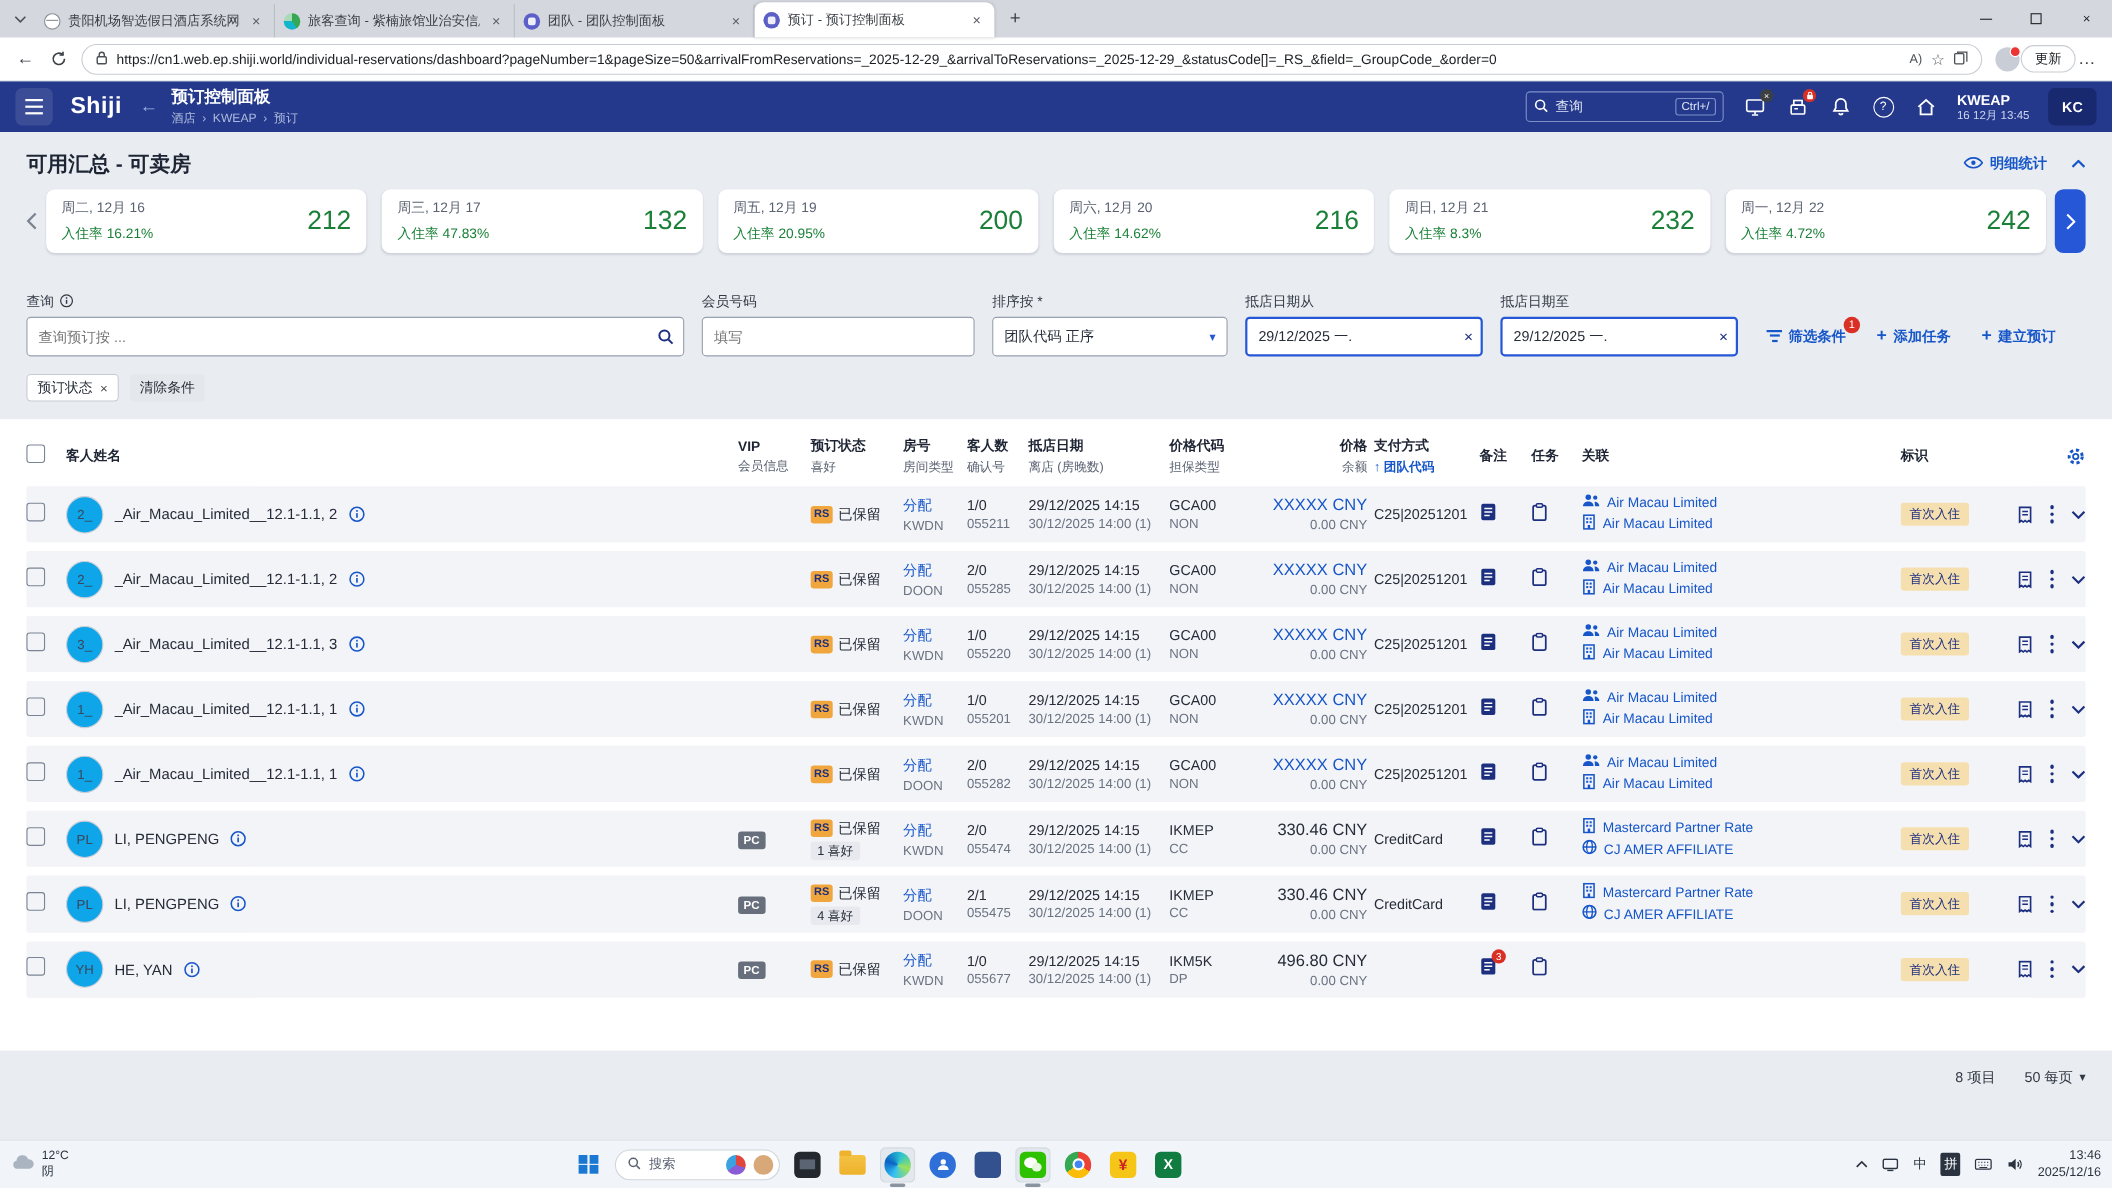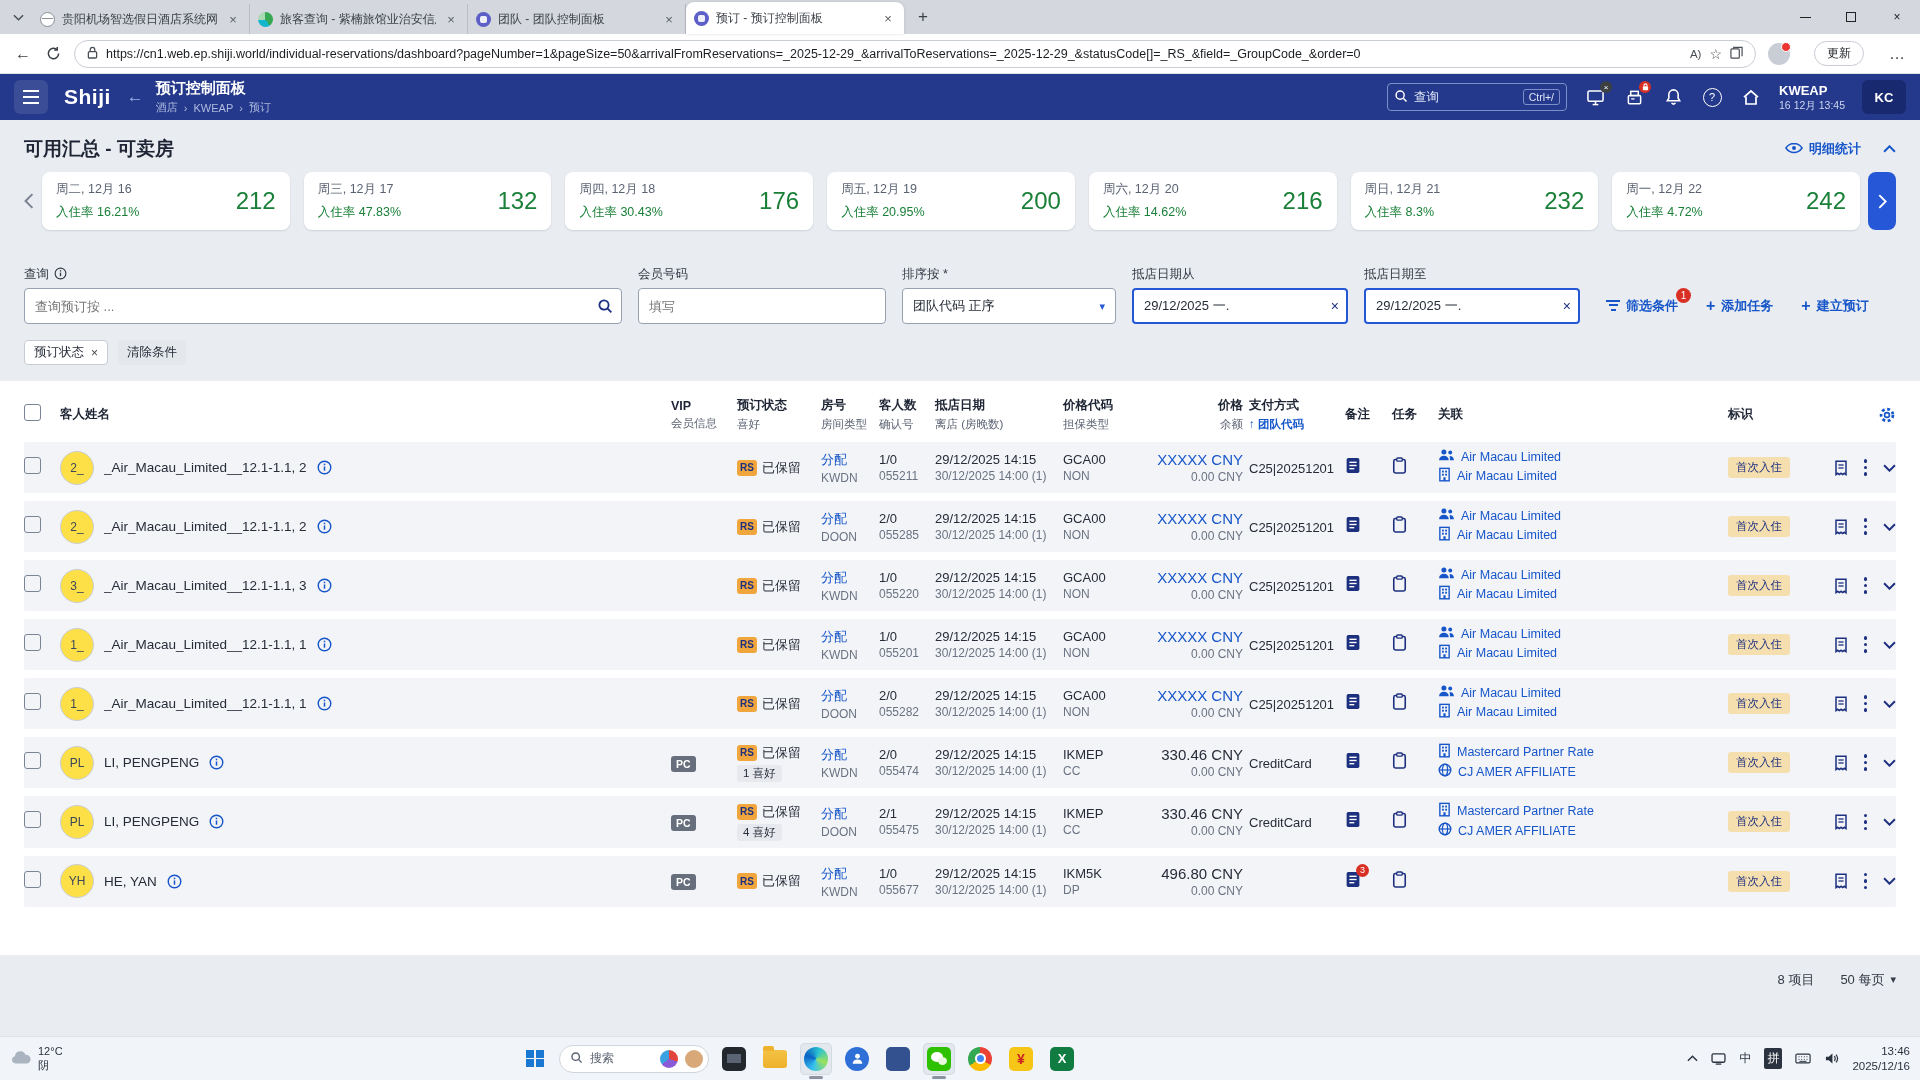--- a/index.html
+++ b/index.html
@@ -23,21 +23,21 @@
   .wincontrols{position:absolute;right:0;top:0;height:34px;display:flex}
   .wc{width:46px;height:100%;display:flex;align-items:center;justify-content:center;color:#222;font-size:12px;cursor:pointer}
   .wc .sq{width:10px;height:10px;border:1px solid #222}
   .wc .mini{width:11px;border-top:1px solid #222}
 
   .toolbar{height:40px;background:#fff;display:flex;align-items:center;gap:12px;padding:0 14px;border-bottom:1px solid #dde1e6}
   .nav-ic{width:18px;height:18px;color:#3a3f45;font-size:16px;display:flex;align-items:center;justify-content:center;cursor:pointer}
   .addr{flex:1;height:28px;border:1px solid #c8cdd4;border-radius:14px;display:flex;align-items:center;padding:0 12px;gap:8px;color:#1b1e22;font-size:12.5px;overflow:hidden}
   .addr .url{flex:1;white-space:nowrap;overflow:hidden}
   .addr .mini-ic{color:#4a4f55;font-size:11.5px;flex:0 0 auto;cursor:pointer}
-  .tb-right{display:flex;align-items:center;gap:24px}
+  .tb-right{display:flex;align-items:center;gap:1px}
   .avatar-browser{width:22px;height:22px;border-radius:50%;background:#c9ced6;position:relative;cursor:pointer}
   .avatar-browser::after{content:"";position:absolute;right:-1px;top:-1px;width:8px;height:8px;border-radius:50%;background:#e33;border:1.5px solid #fff}
   .update-btn{border:1px solid #c8cdd4;border-radius:13px;padding:3px 12px;font-size:12px;color:#1b1e22;cursor:pointer;background:#fff}
 
   
   .appheader{height:46px;background:#24398b;display:flex;align-items:center;color:#fff;padding:0 14px;gap:12px}
   .hamburger{width:34px;height:34px;border-radius:6px;background:rgba(255,255,255,.10);display:flex;flex-direction:column;justify-content:center;align-items:center;gap:4px;cursor:pointer}
   .hamburger i{display:block;width:16px;border-top:2px solid #fff}
   .logo{font-size:21px;font-weight:bold;letter-spacing:.5px;margin:0 4px}
   .backarrow{color:#9fb0e4;font-size:17px;cursor:pointer}
@@ -117,21 +117,21 @@
   .col-pay{width:96px}
   .col-note{width:47px}
   .col-task{width:46px}
   .col-link{width:290px}
   .col-badge{width:90px}
   .col-actions{width:78px;display:flex;align-items:center;justify-content:flex-end;gap:14px}
   .checkbox{display:inline-block;width:17px;height:17px;border:1.5px solid #7a8494;border-radius:3px;cursor:pointer}
   .gearbtn{color:#1656c9;cursor:pointer;display:flex;margin-left:2px}
 
   .trow{background:#f3f4f8;border-radius:2px;min-height:51px;margin-bottom:8px;padding:6px 0}
-  .avatar{width:34px;height:34px;border-radius:50%;background:#fde047;border:1px solid #c9ced8;color:#3c465a;font-size:12px;display:flex;align-items:center;justify-content:center;flex:0 0 auto}
+  .avatar{width:34px;height:34px;border-radius:50%;background:#0ea5e9;border:1px solid #c9ced8;color:#3c465a;font-size:12px;display:flex;align-items:center;justify-content:center;flex:0 0 auto}
   .gname{font-size:13.5px;color:#262c38;white-space:nowrap;overflow:hidden;cursor:pointer}
   .iinfo{color:#1656c9;display:flex;flex:0 0 auto;cursor:pointer}
   .sub{font-size:12px;color:#6a7382;margin-top:2px}
   .main-txt{font-size:13px;color:#262c38}
   .bluelink{color:#1656c9;font-size:13px;cursor:pointer}
   .rs-badge{display:inline-flex;align-items:center;justify-content:center;background:#f0a63c;color:#1d3080;font-weight:bold;font-size:10px;border-radius:3px;width:20px;height:16px;margin-right:5px;vertical-align:-2px}
   .statusline{display:flex;align-items:center;font-size:13px;color:#262c38;white-space:nowrap}
   .pref-chip{display:inline-block;background:#e7e9ee;border-radius:3px;padding:1px 6px;font-size:11.5px;color:#262c38;margin-top:3px}
   .pc-badge{display:inline-block;background:#676f7d;color:#fff;font-weight:bold;font-size:10.5px;border-radius:3px;padding:2px 5px}
   .price-main{font-size:15px;color:#262c38}
@@ -365,27 +365,20 @@
           </div>
           <div class="avail-card">
             <span class="ac-left">
               <span class="ac-date">周三, 12月 17</span>
               <span class="ac-occ">入住率 47.83%</span>
             </span>
             <span class="ac-num">132</span>
           </div>
           <div class="avail-card">
             <span class="ac-left">
-              <span class="ac-date">周四, 12月 18</span>
-              <span class="ac-occ">入住率 30.43%</span>
-            </span>
-            <span class="ac-num">176</span>
-          </div>
-          <div class="avail-card">
-            <span class="ac-left">
               <span class="ac-date">周五, 12月 19</span>
               <span class="ac-occ">入住率 20.95%</span>
             </span>
             <span class="ac-num">200</span>
           </div>
           <div class="avail-card">
             <span class="ac-left">
               <span class="ac-date">周六, 12月 20</span>
               <span class="ac-occ">入住率 14.62%</span>
             </span>

